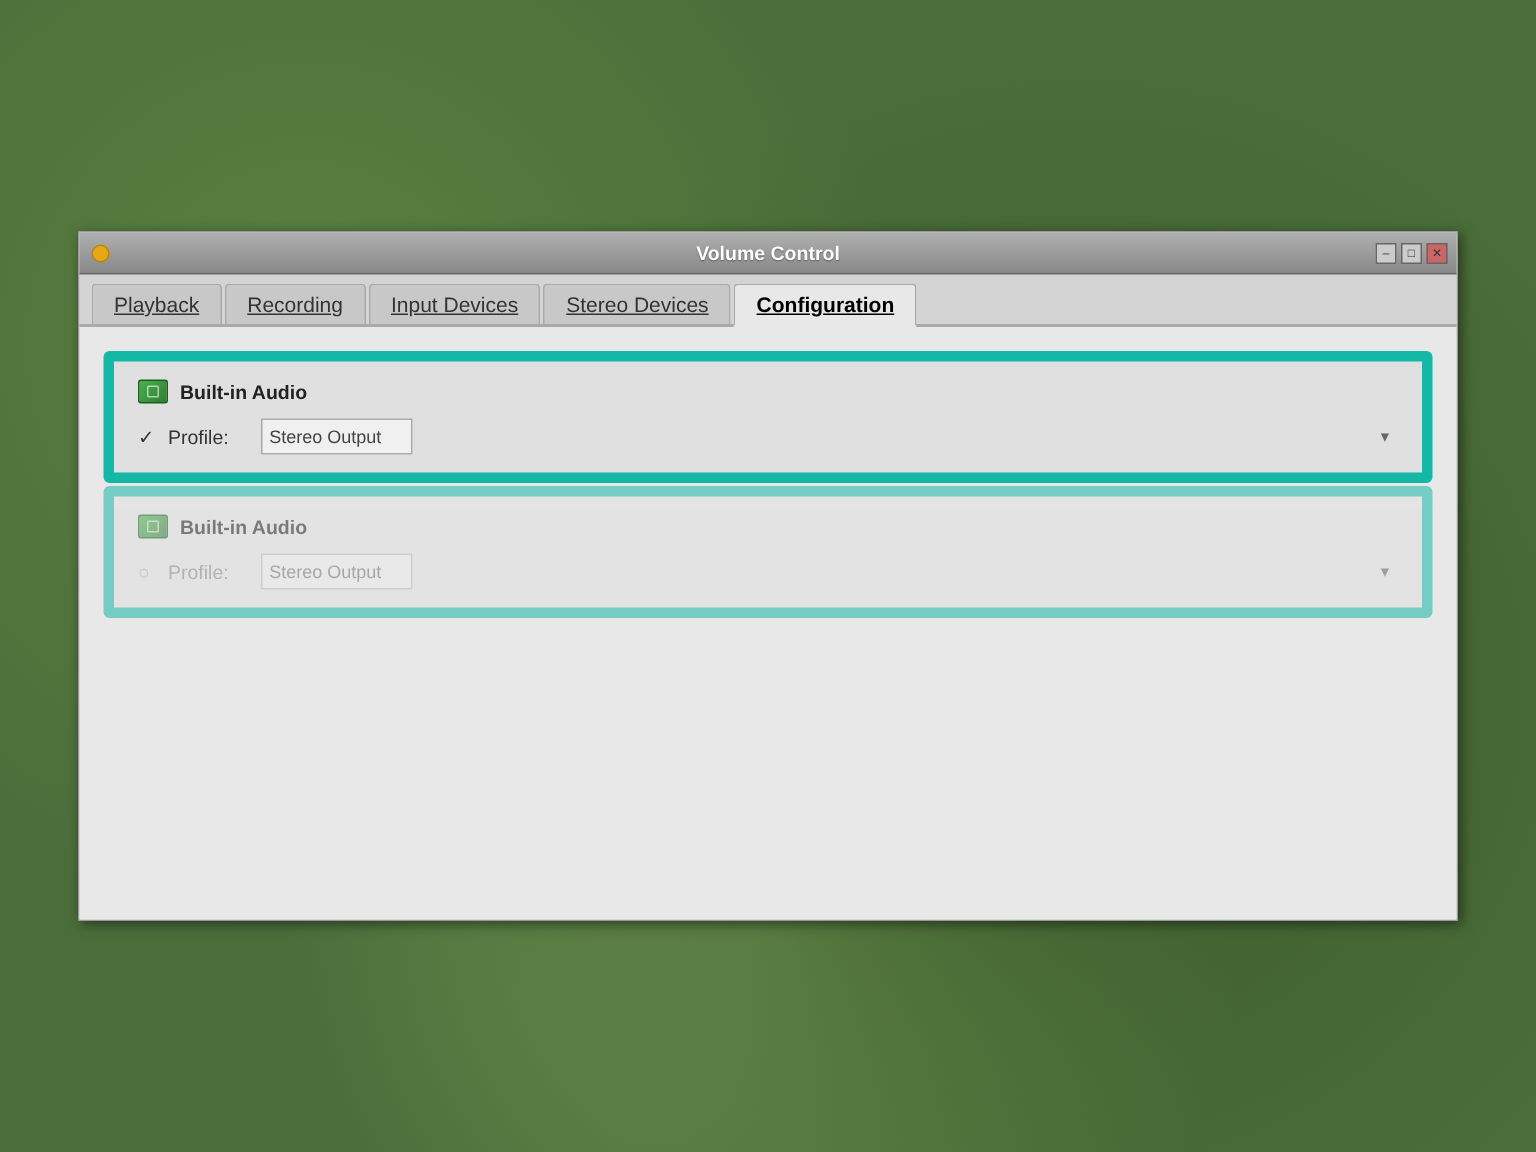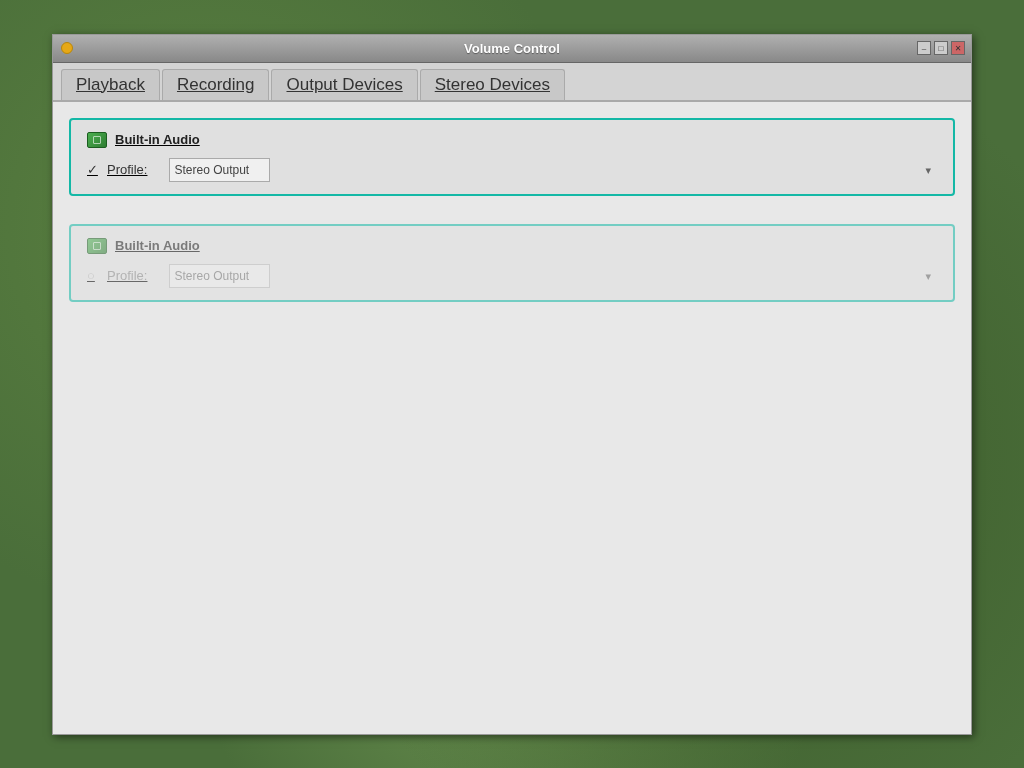--- a/index.html
+++ b/index.html
@@ -13,21 +13,21 @@
         radial-gradient(circle at 70% 60%, #3d5c2a 0%, transparent 50%),
         radial-gradient(circle at 50% 80%, #6a9050 0%, transparent 40%);
       display: flex;
       align-items: center;
       justify-content: center;
       font-family: sans-serif;
     }
 
     .window {
       width: 920px;
-      height: 701px;
+      height: 460px;
       background: #e8e8e8;
       border: 1px solid #999;
       box-shadow: 2px 2px 8px rgba(0,0,0,0.5);
       display: flex;
       flex-direction: column;
     }
 
     .titlebar {
       background: linear-gradient(to bottom, #b0b0b0, #888888);
       height: 28px;
@@ -87,21 +87,21 @@
       background: #d4d4d4;
       display: flex;
       flex-direction: row;
       padding: 6px 8px 0 8px;
       border-bottom: 2px solid #aaa;
       gap: 2px;
     }
 
     .tab {
       padding: 5px 14px;
-      font-size: 17px;
+      font-size: 14px;
       cursor: pointer;
       border: 1px solid #aaa;
       border-bottom: none;
       background: #c8c8c8;
       color: #333;
       border-radius: 3px 3px 0 0;
       text-decoration: none;
       position: relative;
     }
 
@@ -120,25 +120,24 @@
 
     .content {
       background: #e8e8e8;
       flex: 1;
       padding: 16px;
       overflow-y: auto;
     }
 
     .device-card {
       background: #e0e0e0;
-      border: 2px solid #14b8a6;
+      border: 7px solid #14b8a6;
       border-radius: 4px;
       padding: 12px 16px;
-      margin-bottom: 28px;
-      text-decoration: underline;
+      margin-bottom: 2px;
     }
 
     .device-header {
       display: flex;
       align-items: center;
       gap: 8px;
       margin-bottom: 10px;
     }
 
     .device-icon {
@@ -243,24 +242,27 @@
   </div>
 
   <div class="tabs">
     <div class="tab">
       <span class="tab-underline">Playback</span>
     </div>
     <div class="tab">
       <span class="tab-underline">Recording</span>
     </div>
     <div class="tab">
-      <span class="tab-underline">Output Devices</span>
+      <span class="tab-underline">Input Devices</span>
     </div>
     <div class="tab">
       <span class="tab-underline">Stereo Devices</span>
+    </div>
+    <div class="tab active">
+      <span class="tab-underline">Configuration</span>
     </div>
   </div>
 
   <div class="content">
 
     <div class="device-card">
       <div class="device-header">
         <div class="device-icon"></div>
         <span class="device-name">Built-in Audio</span>
       </div>

